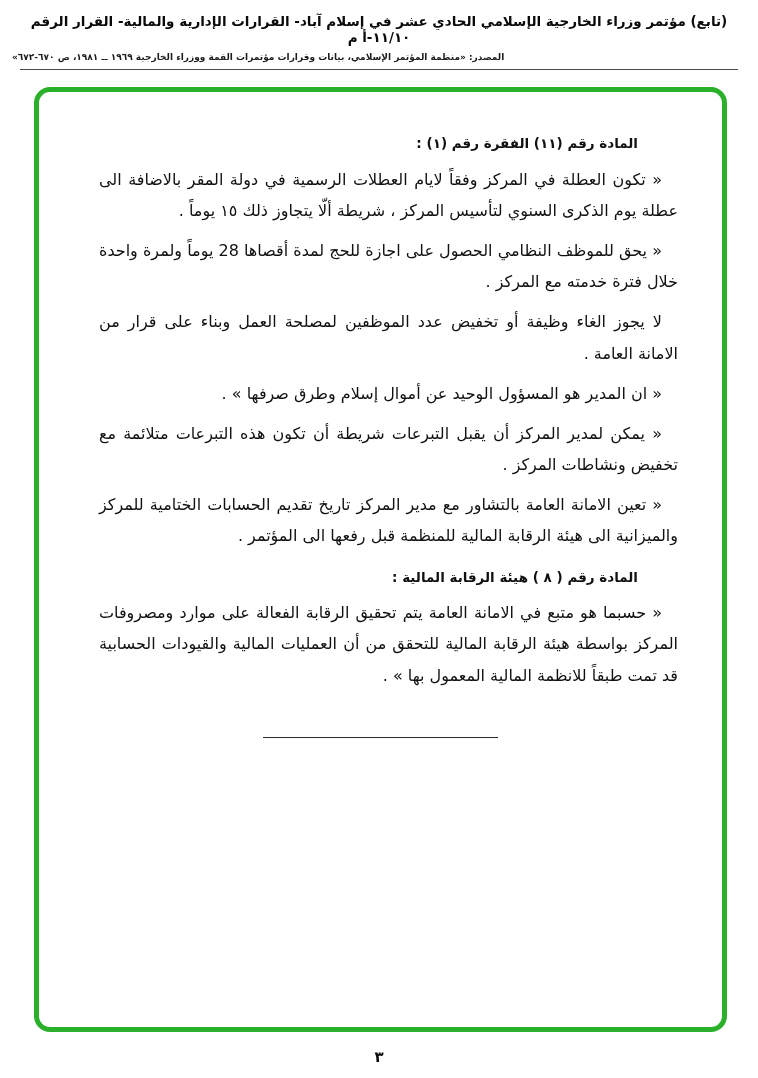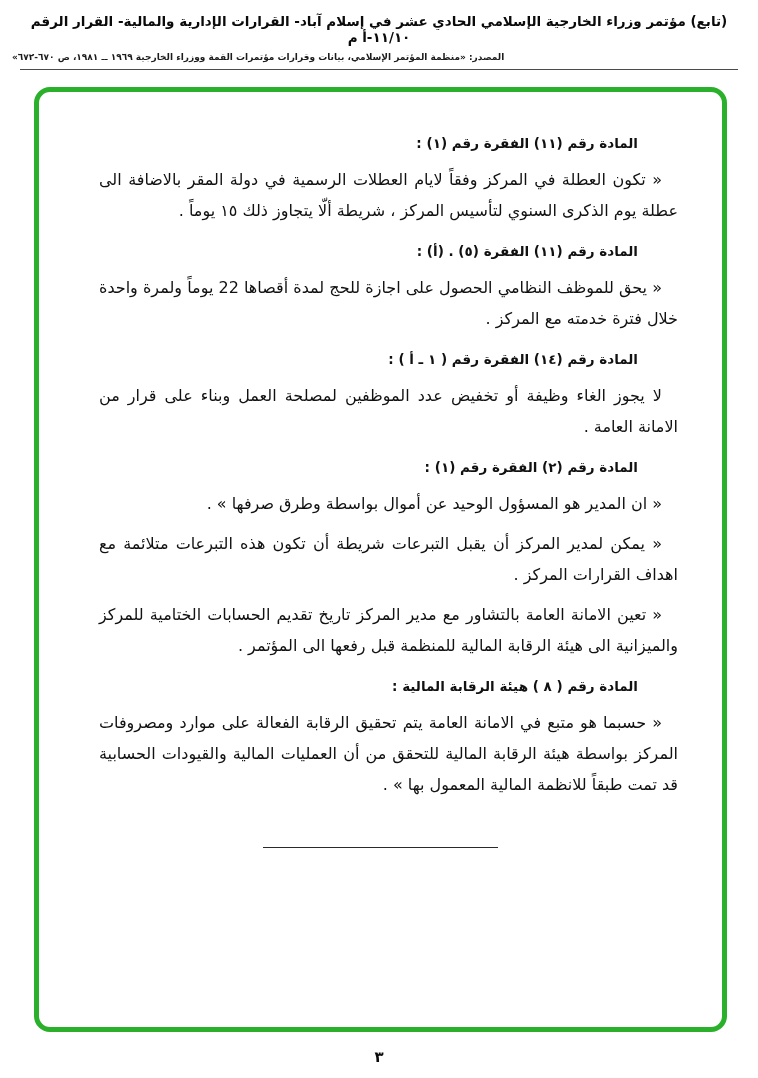--- a/index.html
+++ b/index.html
@@ -84,27 +84,24 @@
 <div class="header">
   <div class="header-title">(تابع) مؤتمر وزراء الخارجية الإسلامي الحادي عشر في إسلام آباد- القرارات الإدارية والمالية- القرار الرقم ١١/١٠-أ م</div>
   <div class="header-source">المصدر: «منظمة المؤتمر الإسلامي، بيانات وقرارات مؤتمرات القمة ووزراء الخارجية ١٩٦٩ ــ ١٩٨١، ص ٦٧٠-٦٧٢»</div>
   <hr class="header-rule">
 </div>
 
 <div class="frame" style="border-color: rgb(42, 176, 42);">
   <div class="doc-body">
       <p class="heading">المادة رقم (١١) الفقرة رقم (١) :</p>
       <p class="paragraph">« تكون العطلة في المركز وفقاً لايام العطلات الرسمية في دولة المقر بالاضافة الى عطلة يوم الذكرى السنوي لتأسيس المركز ، شريطة ألّا يتجاوز ذلك ١٥ يوماً .</p>
-      <p class="heading">المادة رقم (١١) الفقرة (٥) . (أ) :</p>
-      <p class="paragraph">« يحق للموظف النظامي الحصول على اجازة للحج لمدة أقصاها 22 يوماً ولمرة واحدة خلال فترة خدمته مع المركز .</p>
-      <p class="heading">المادة رقم (١٤) الفقرة رقم ( ١ ـ أ ) :</p>
+      <p class="paragraph">« يحق للموظف النظامي الحصول على اجازة للحج لمدة أقصاها 28 يوماً ولمرة واحدة خلال فترة خدمته مع المركز .</p>
       <p class="paragraph">لا يجوز الغاء وظيفة أو تخفيض عدد الموظفين لمصلحة العمل وبناء على قرار من الامانة العامة .</p>
-      <p class="heading">المادة رقم (٢) الفقرة رقم (١) :</p>
-      <p class="paragraph">« ان المدير هو المسؤول الوحيد عن أموال بواسطة وطرق صرفها » .</p>
-      <p class="paragraph">« يمكن لمدير المركز أن يقبل التبرعات شريطة أن تكون هذه التبرعات متلائمة مع اهداف القرارات المركز .</p>
+      <p class="paragraph">« ان المدير هو المسؤول الوحيد عن أموال إسلام وطرق صرفها » .</p>
+      <p class="paragraph">« يمكن لمدير المركز أن يقبل التبرعات شريطة أن تكون هذه التبرعات متلائمة مع تخفيض ونشاطات المركز .</p>
       <p class="paragraph">« تعين الامانة العامة بالتشاور مع مدير المركز تاريخ تقديم الحسابات الختامية للمركز والميزانية الى هيئة الرقابة المالية للمنظمة قبل رفعها الى المؤتمر .</p>
       <p class="heading">المادة رقم ( ٨ ) هيئة الرقابة المالية :</p>
       <p class="paragraph">« حسبما هو متبع في الامانة العامة يتم تحقيق الرقابة الفعالة على موارد ومصروفات المركز بواسطة هيئة الرقابة المالية للتحقق من أن العمليات المالية والقيودات الحسابية قد تمت طبقاً للانظمة المالية المعمول بها » .</p>
     </div>
   <hr class="mid-rule">
 </div>
 
 <div class="page-number">٣</div>
 
 </body></html>

